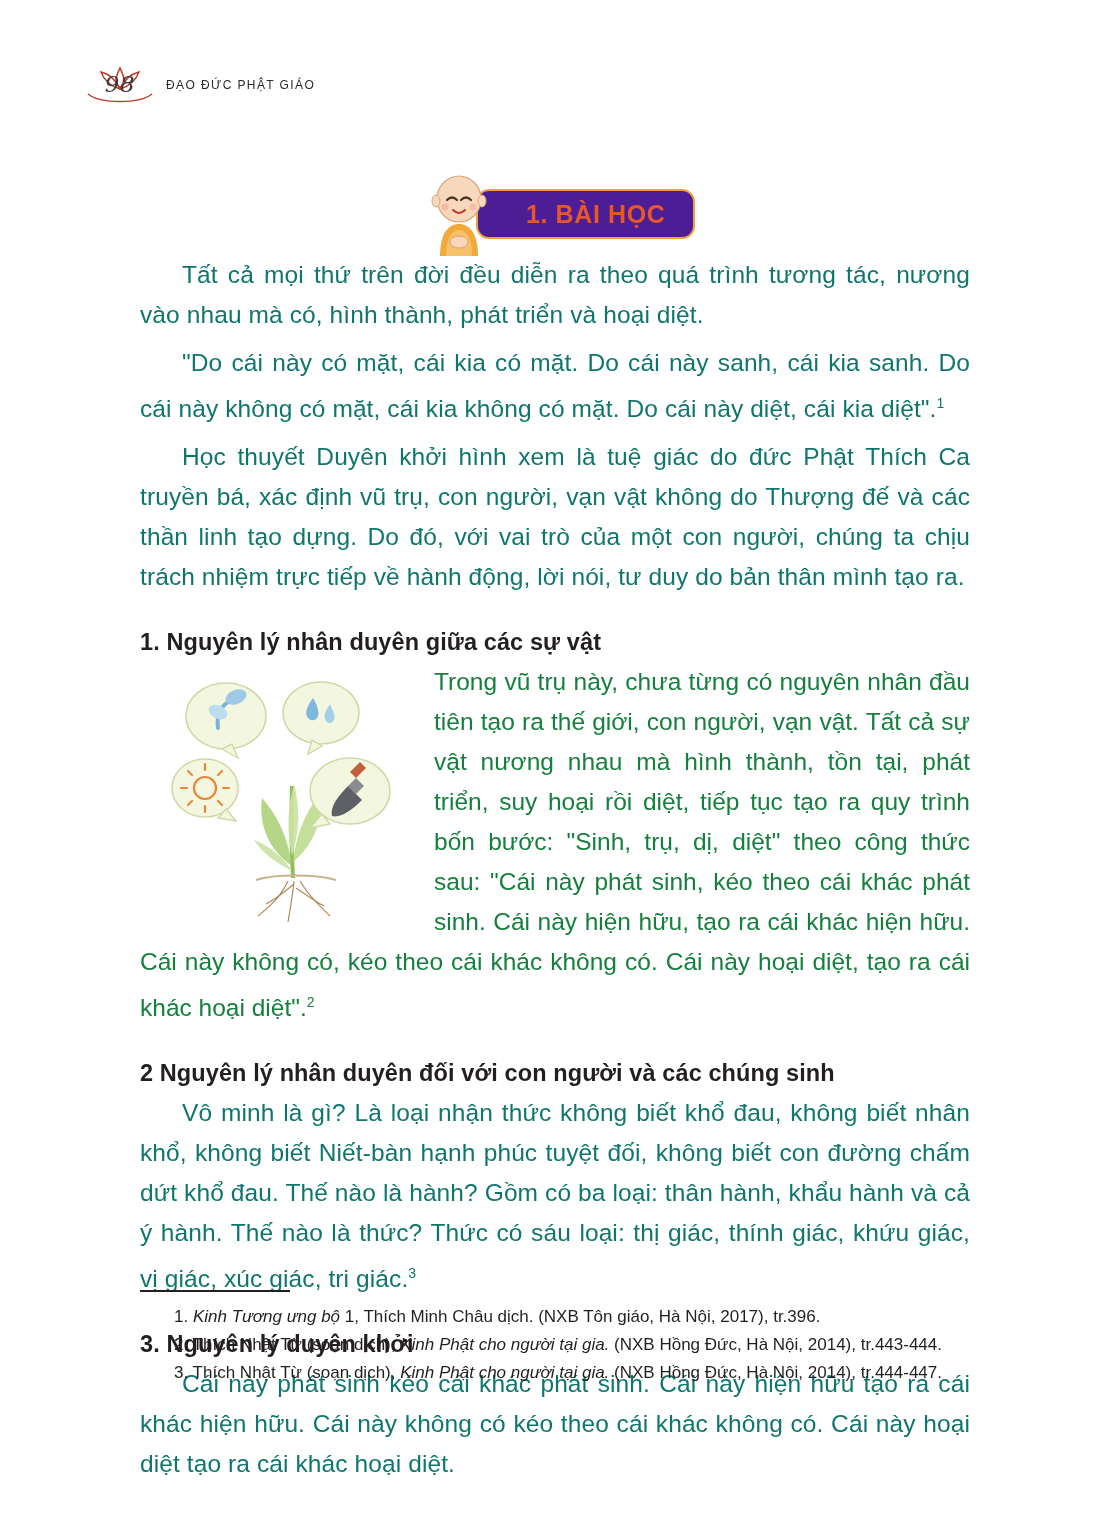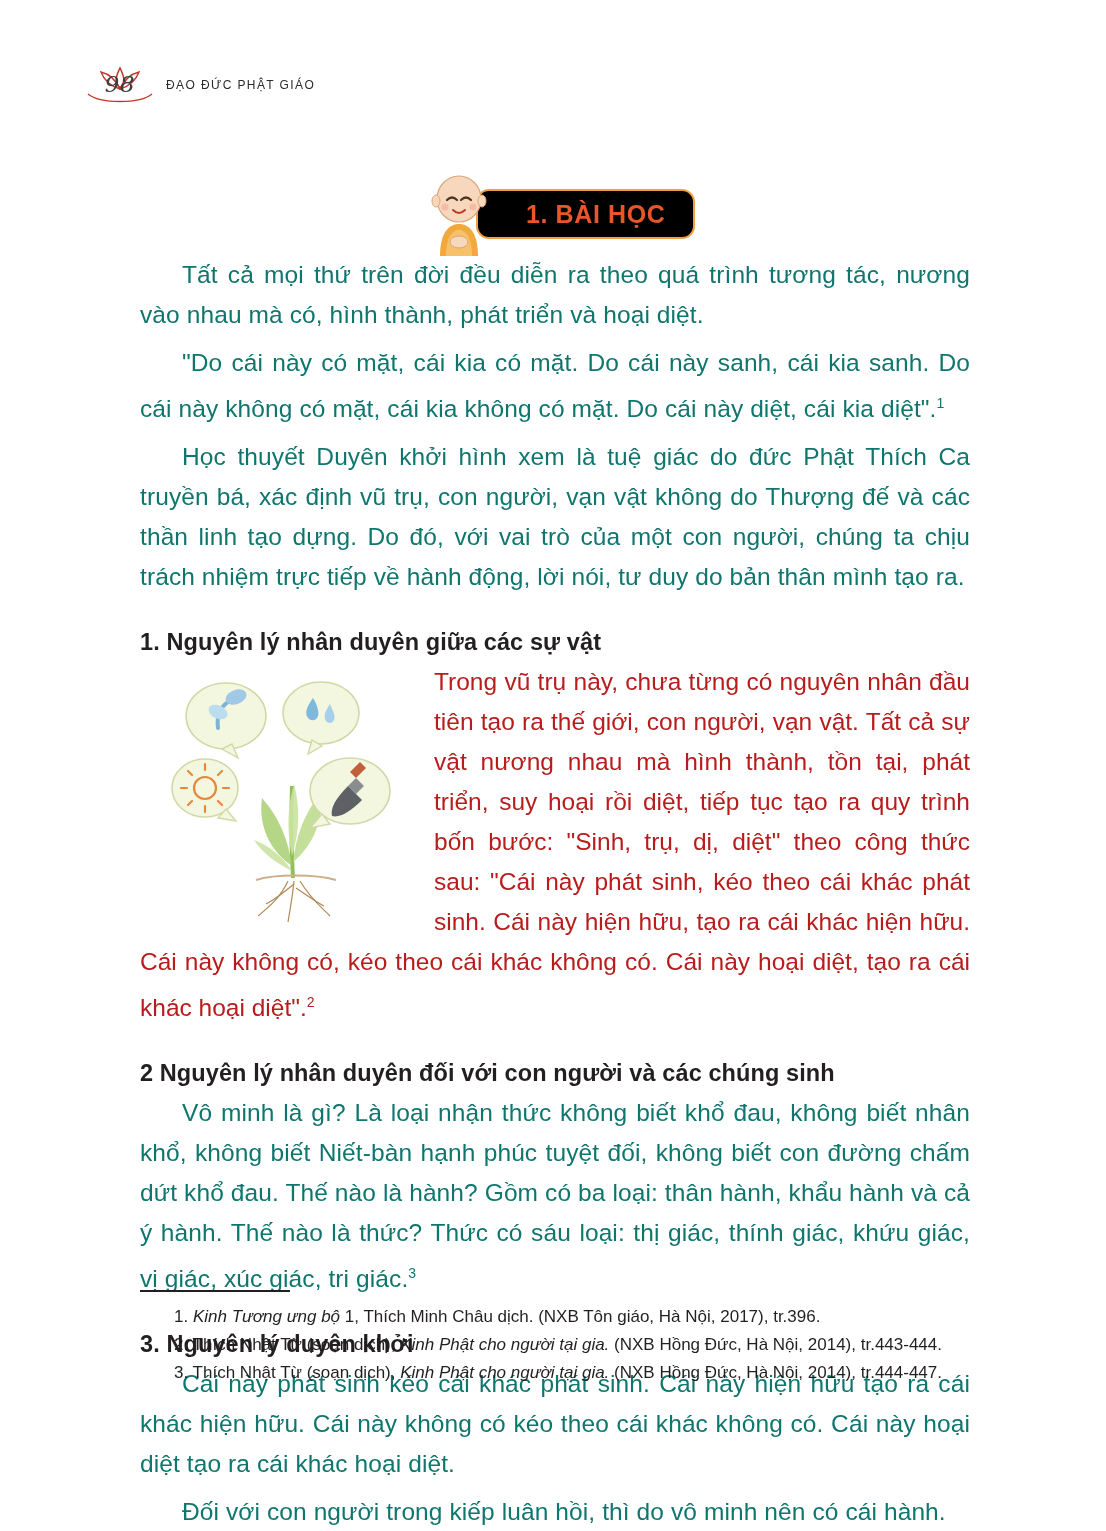--- a/index.html
+++ b/index.html
@@ -72,21 +72,21 @@
     z-index: 3;
   }
   .badge-box {
     margin-left: -22px;
     border: 2.4px solid #f0a041;
     border-radius: 13px;
     height: 46px;
     display: flex;
     align-items: center;
     padding: 0 28px 0 48px;
-    background: #000000;
+    background: #4c1d95;
   }
   .badge-label {
     font-size: 25px;
     font-weight: bold;
     color: #e8562a;
     letter-spacing: 0.6px;
   }
 
   
   .content {
@@ -122,21 +122,21 @@
     float: left;
     width: 250px;
     height: 265px;
     margin: 4px 14px 0 30px;
     position: relative;
   }
   .illus-text {
     font-size: 24.5px;
     line-height: 40px;
     text-align: justify;
-    color: #b91c1c;
+    color: #15803d;
     margin: 0;
   }
 
   
   .footnotes {
     position: absolute;
     left: 140px;
     top: 1290px;
     width: 830px;
   }
@@ -277,21 +277,20 @@
     </div>
 
     <h3 class="section">2 Nguyên lý nhân duyên đối với con người và các chúng sinh</h3>
 
     <p class="body"><span>Vô minh là gì? Là loại nhận thức không biết khổ đau, không biết nhân khổ, không biết Niết-bàn hạnh phúc tuyệt đối, không biết con đường chấm dứt khổ đau. Thế nào là hành? Gồm có ba loại: thân hành, khẩu hành và cả ý hành. Thế nào là thức? Thức có sáu loại: thị giác, thính giác, khứu giác, vị giác, xúc giác, tri giác.</span><sup>3</sup></p>
 
     <h3 class="section">3. Nguyên lý duyên khởi</h3>
 
     <p class="body">Cái này phát sinh kéo cái khác phát sinh. Cái này hiện hữu tạo ra cái khác hiện hữu. Cái này không có kéo theo cái khác không có. Cái này hoại diệt tạo ra cái khác hoại diệt.</p>
 
-    <p class="body">Đối với con người trong kiếp luân hồi, thì do vô minh nên có cái hành.</p>
   </div>
 
   <div class="footnotes">
     <div class="footnote-rule"></div>
 
     <p class="footnote"><span>1.</span> <i>Kinh Tương ưng bộ</i><span> 1, Thích Minh Châu dịch. (NXB Tôn giáo, Hà Nội, 2017), tr.396.</span></p>
 
     <p class="footnote"><span>2.</span> <span>Thích Nhật Từ (soạn dịch), </span><i>Kinh Phật cho người tại gia.</i><span> (NXB Hồng Đức, Hà Nội, 2014), tr.443-444.</span></p>
 
     <p class="footnote"><span>3.</span> <span>Thích Nhật Từ (soạn dịch), </span><i>Kinh Phật cho người tại gia.</i><span> (NXB Hồng Đức, Hà Nội, 2014), tr.444-447.</span></p>

